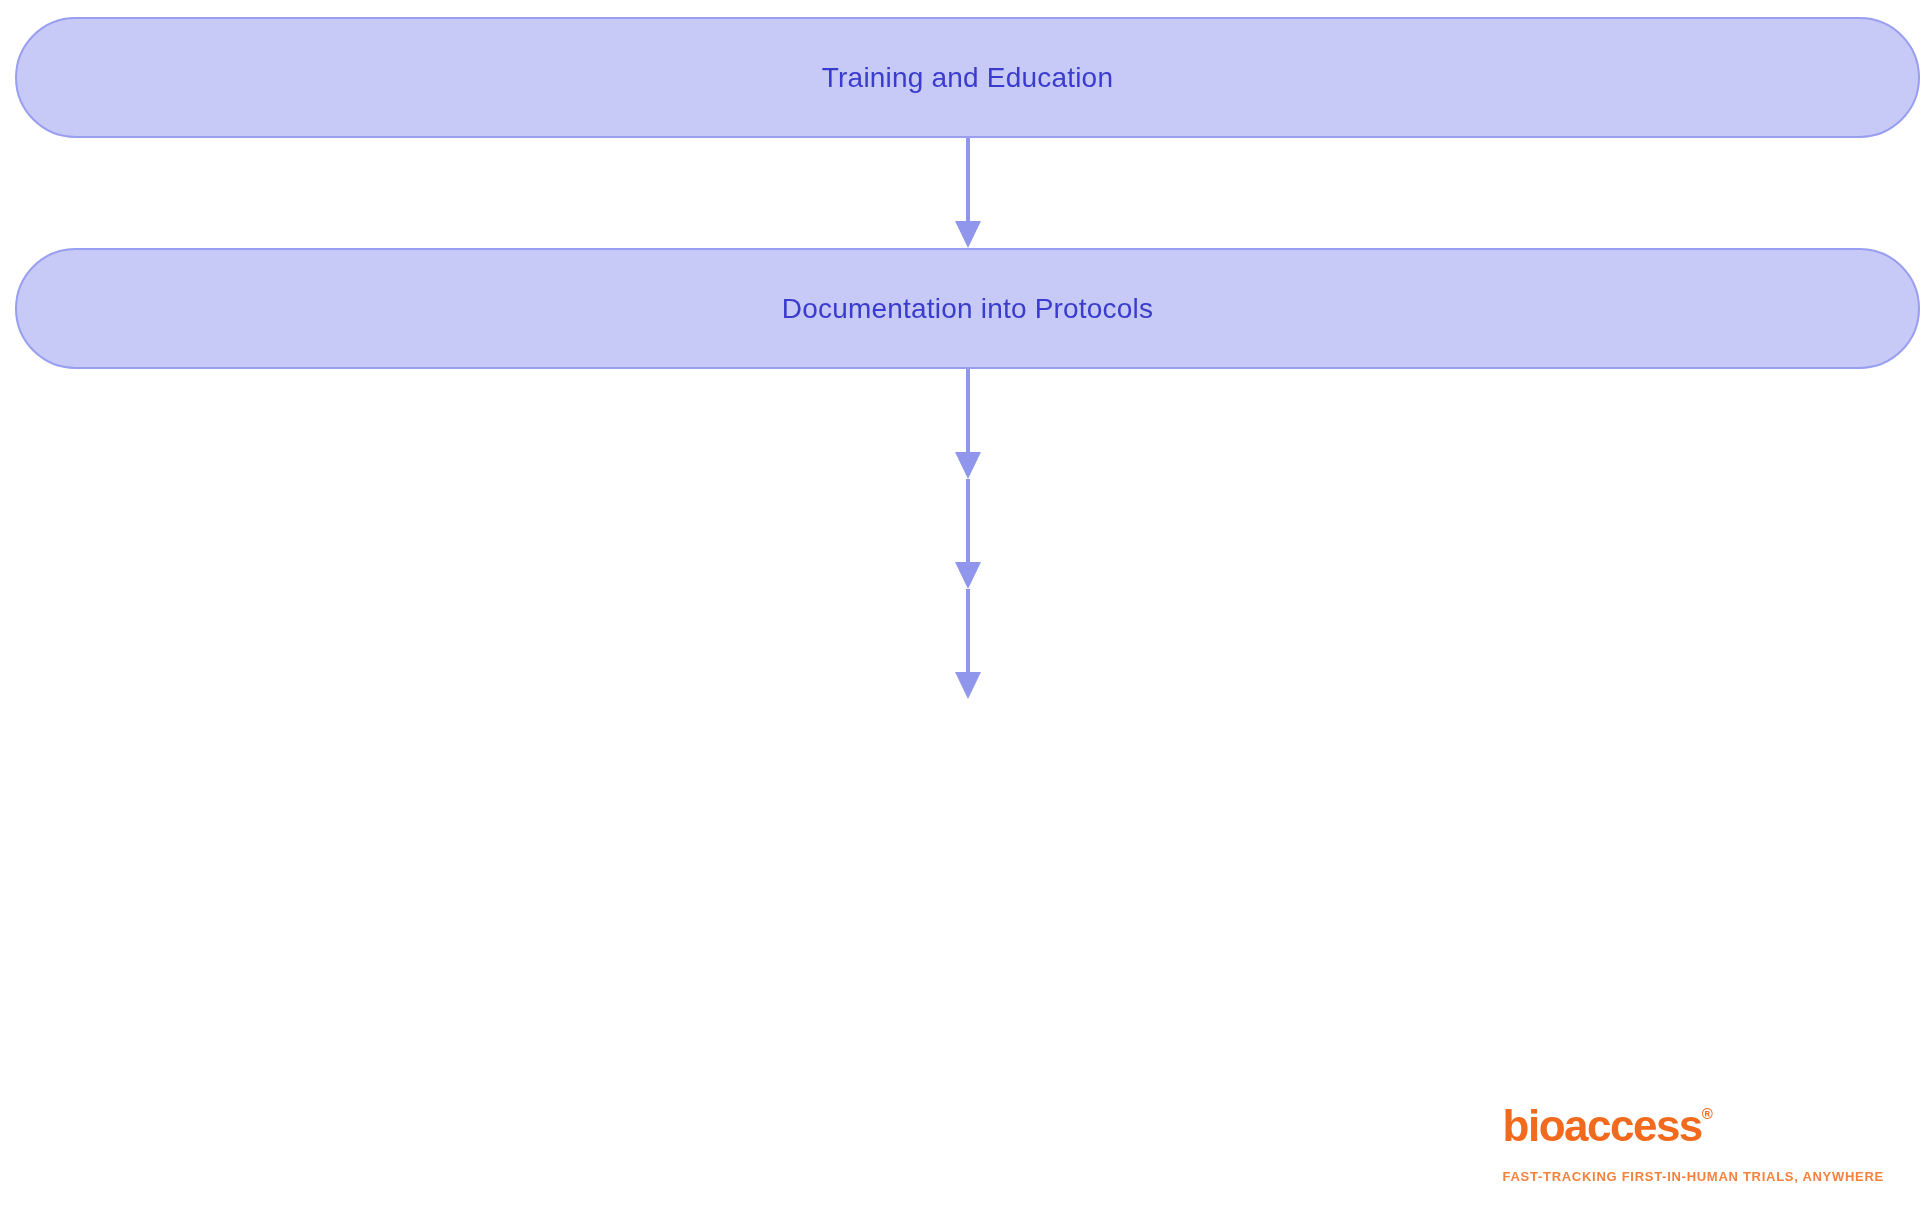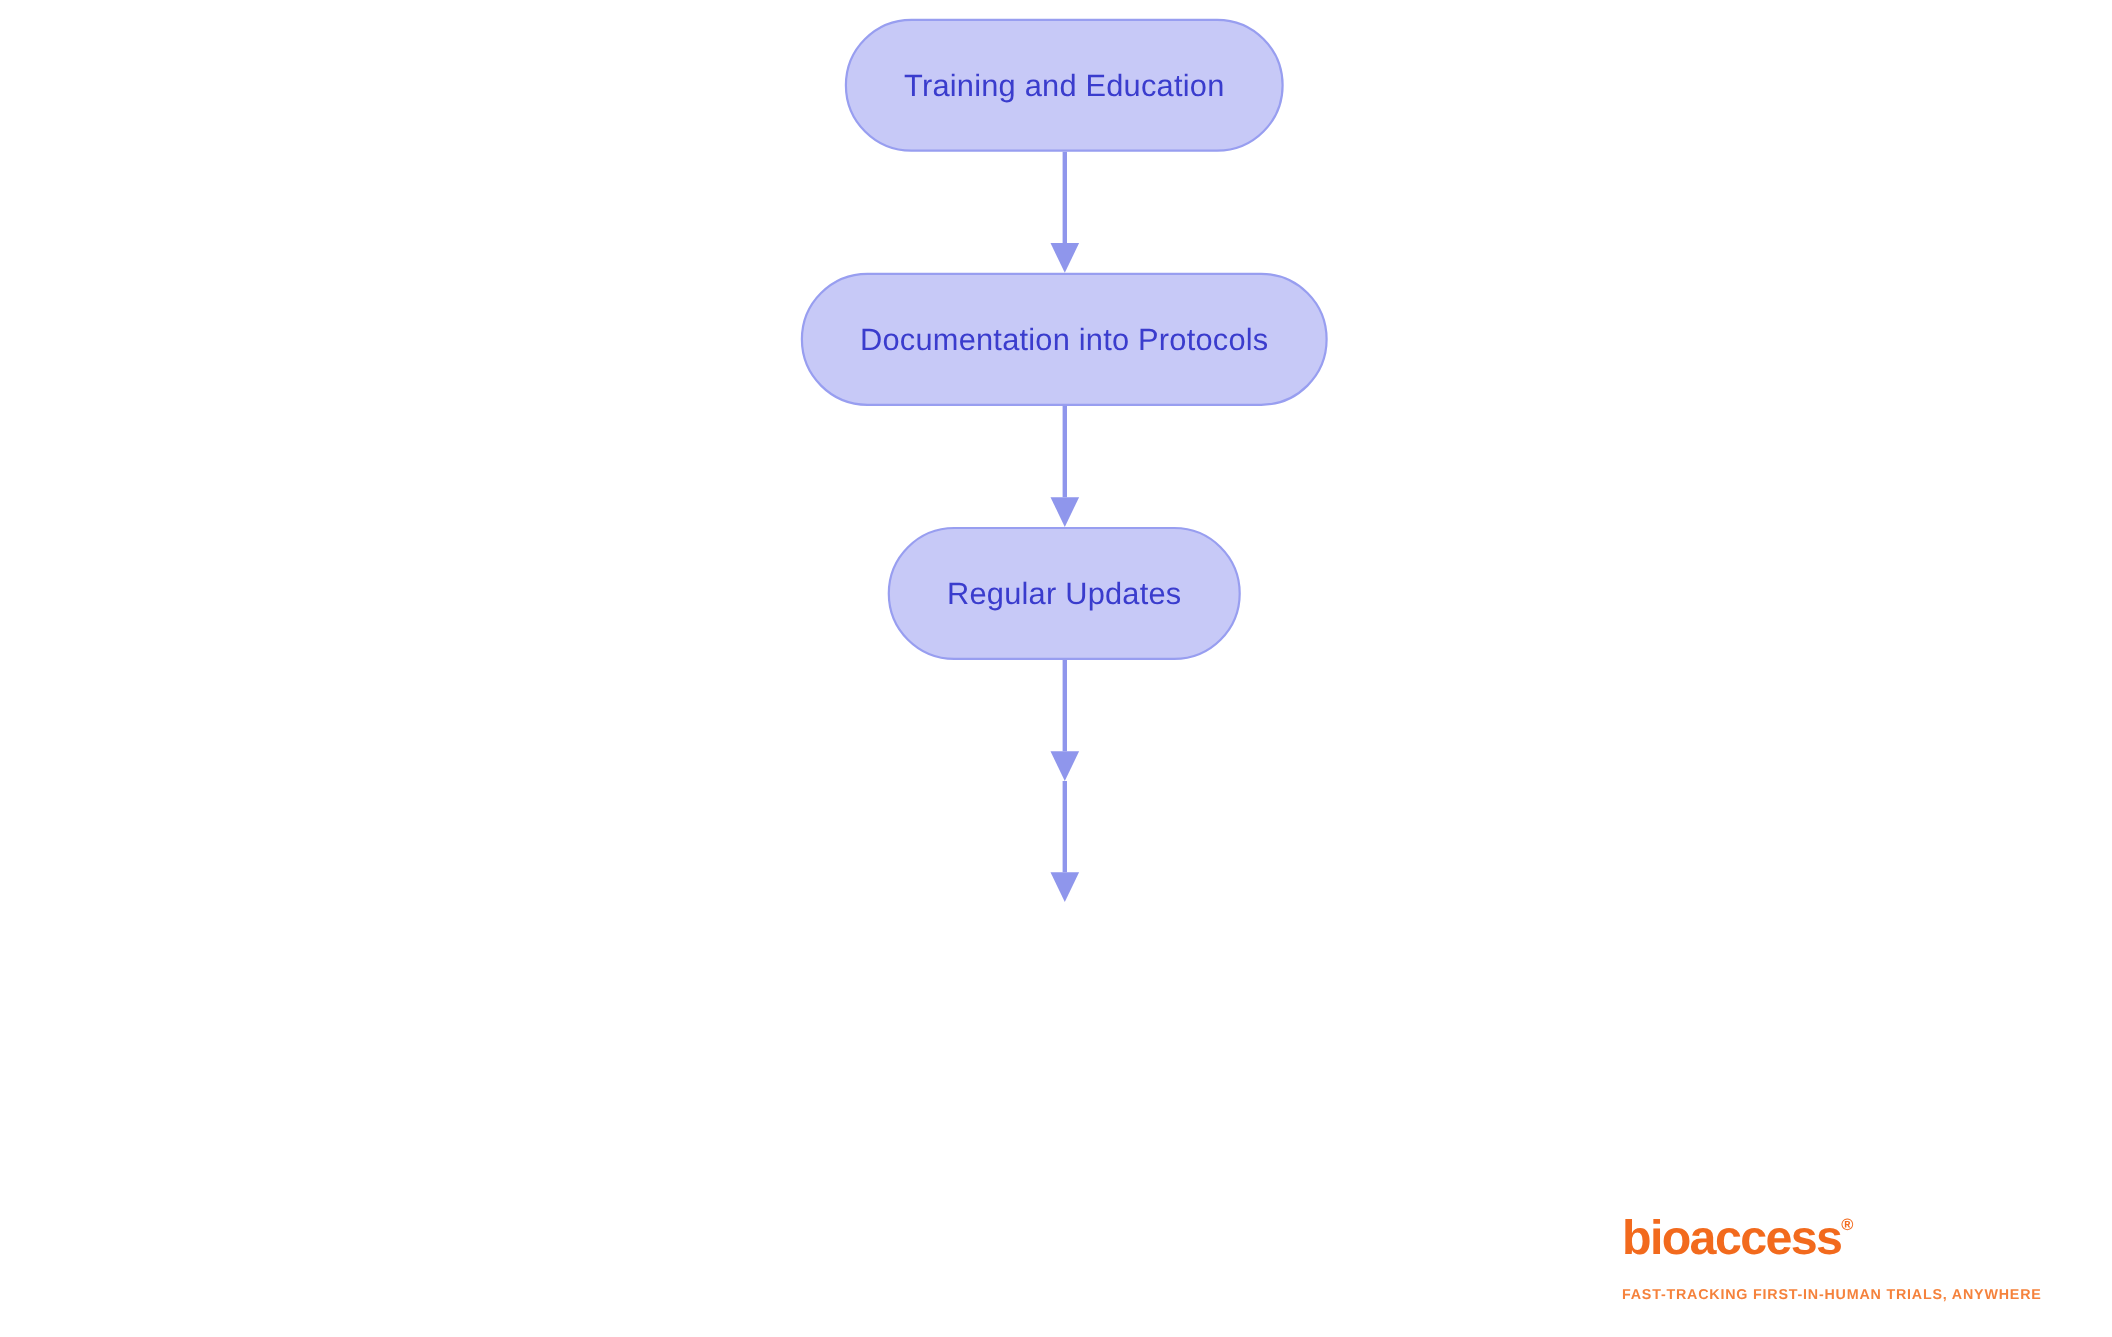--- a/index.html
+++ b/index.html
@@ -24,21 +24,20 @@
     height: 1215px;
     background: var(--background);
   }
   .flow {
     position: absolute;
     top: 17px;
     left: 0;
     right: 0;
     display: flex;
     flex-direction: column;
-    align-items: center;
     padding-left: 15px;
   }
   .node {
     height: 121px;
     min-width: 320px;
     padding: 0 52px;
     border-radius: 60.5px;
     background: var(--node-fill);
     border: 2px solid var(--node-border);
     display: flex;
@@ -65,21 +64,21 @@
   }
   .connector .head {
     width: 0;
     height: 0;
     border-left: 13px solid transparent;
     border-right: 13px solid transparent;
     border-top: 27px solid var(--arrow);
   }
   .brand {
     position: absolute;
-    right: 64px;
+    right: 36px;
     bottom: 31px;
     text-align: left;
   }
   .brand .wordmark {
     color: var(--logo);
     font-size: 44px;
     font-weight: 900;
     letter-spacing: -1.5px;
     line-height: 1;
     white-space: nowrap;
@@ -117,23 +116,20 @@
 
     <div class="node">
       <span class="node-label">Documentation into Protocols</span>
     </div>
 
     <div class="connector">
       <div class="line"></div>
       <div class="head"></div>
     </div>
 
-    <div class="node">
-      <span class="node-label">Regular Updates</span>
-    </div>
 
     <div class="connector">
       <div class="line"></div>
       <div class="head"></div>
     </div>
 
 
     <div class="connector">
       <div class="line"></div>
       <div class="head"></div>

